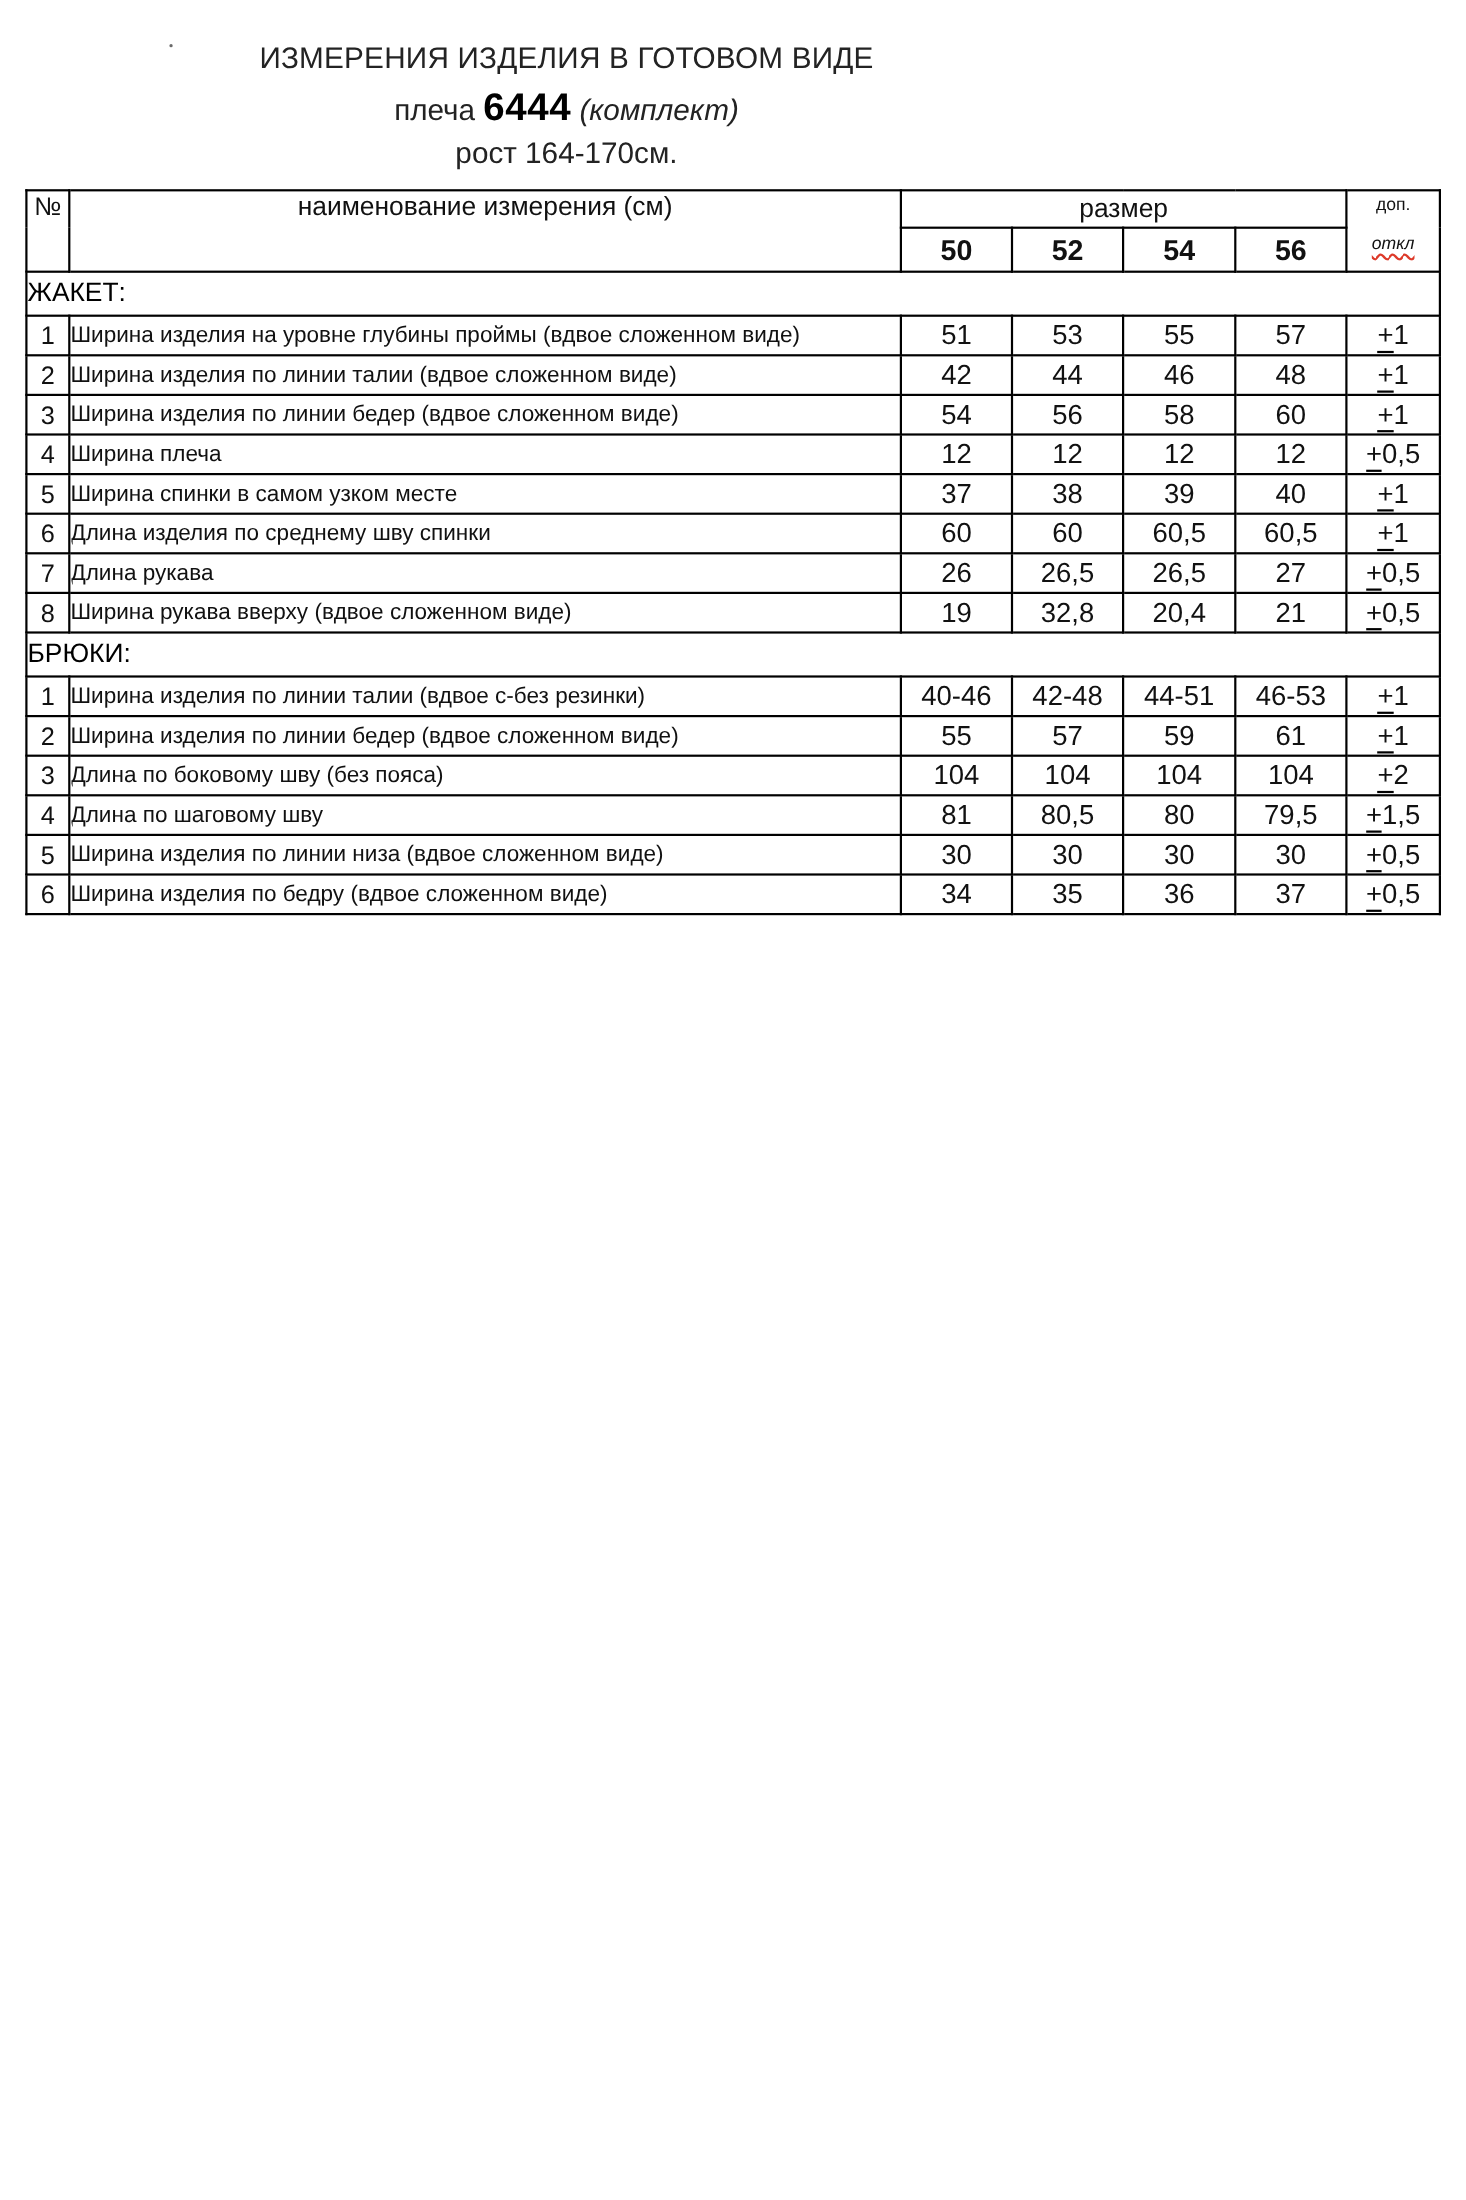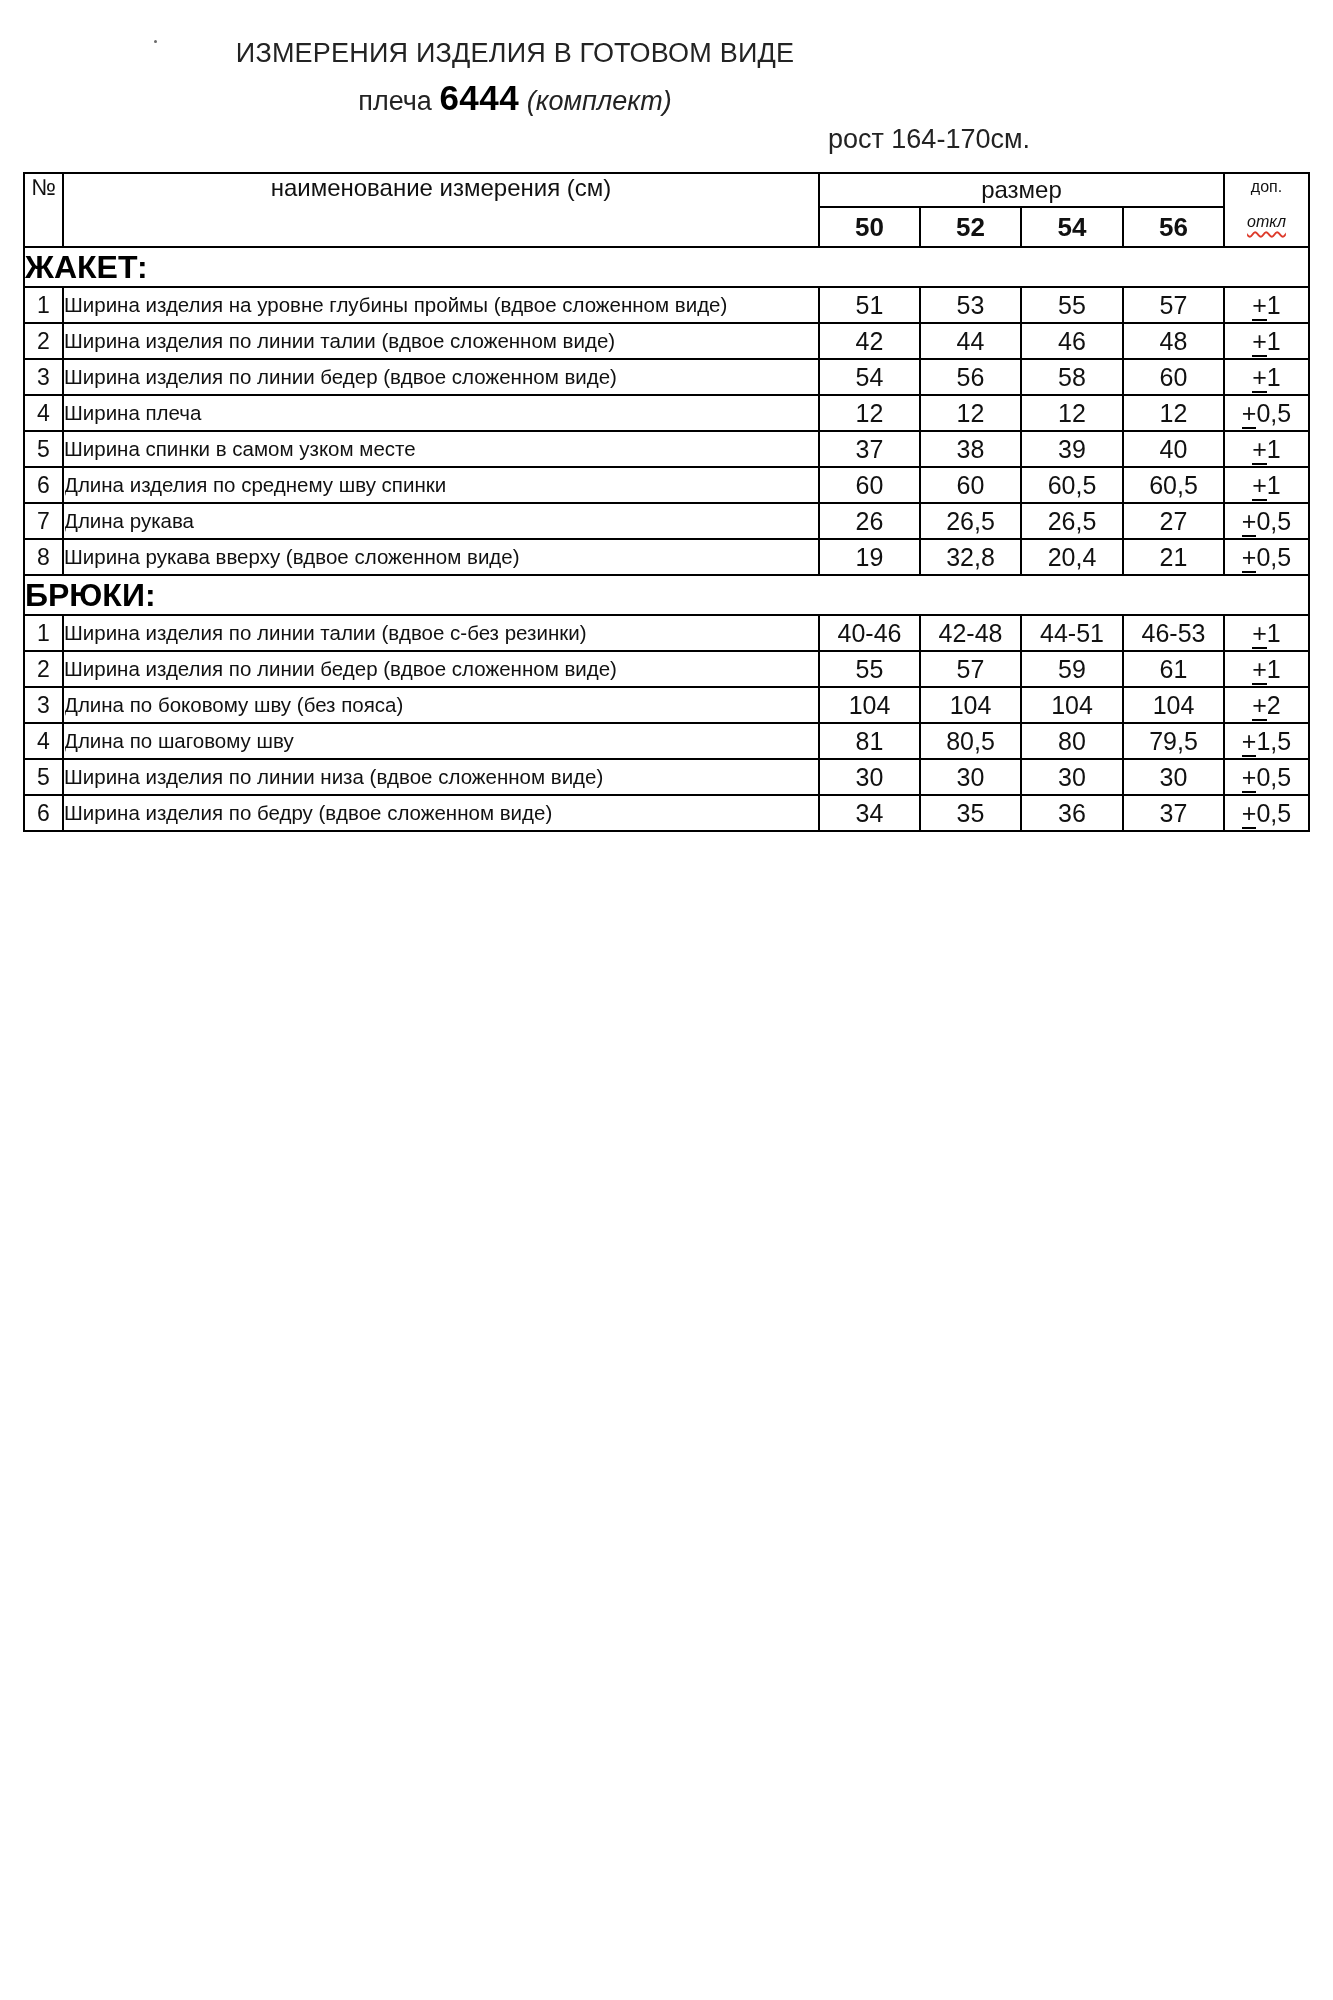--- a/index.html
+++ b/index.html
@@ -44,21 +44,20 @@
   }
   .model-suffix {
     font-style: italic;
     text-align: center;
   }
   .height-line {
     margin-top: 11px;
     font-size: 27px;
     color: #232323;
     line-height: 1.0;
-    text-align: right;
   }
 
   .stray-dot {
     position: absolute;
     left: 154px;
     top: 40px;
     width: 3px;
     height: 3px;
     border-radius: 50%;
     background: #6a6a6a;
@@ -117,22 +116,22 @@
     text-decoration: underline;
     text-decoration-style: wavy;
     text-decoration-color: #dd3a2a;
     text-decoration-thickness: 2px;
     text-underline-offset: 4px;
   }
 
   
   tr.section-row { height: 40px; }
   td.c-section {
-    font-size: 32px;
-    font-weight: bold;
+    font-size: 24px;
+    font-weight: normal;
     padding-left: 7px;
     vertical-align: middle;
     color: #000000;
   }
 
   
   tr.data-row { height: 36px; }
   td.c-num {
     text-align: center;
     vertical-align: middle;

